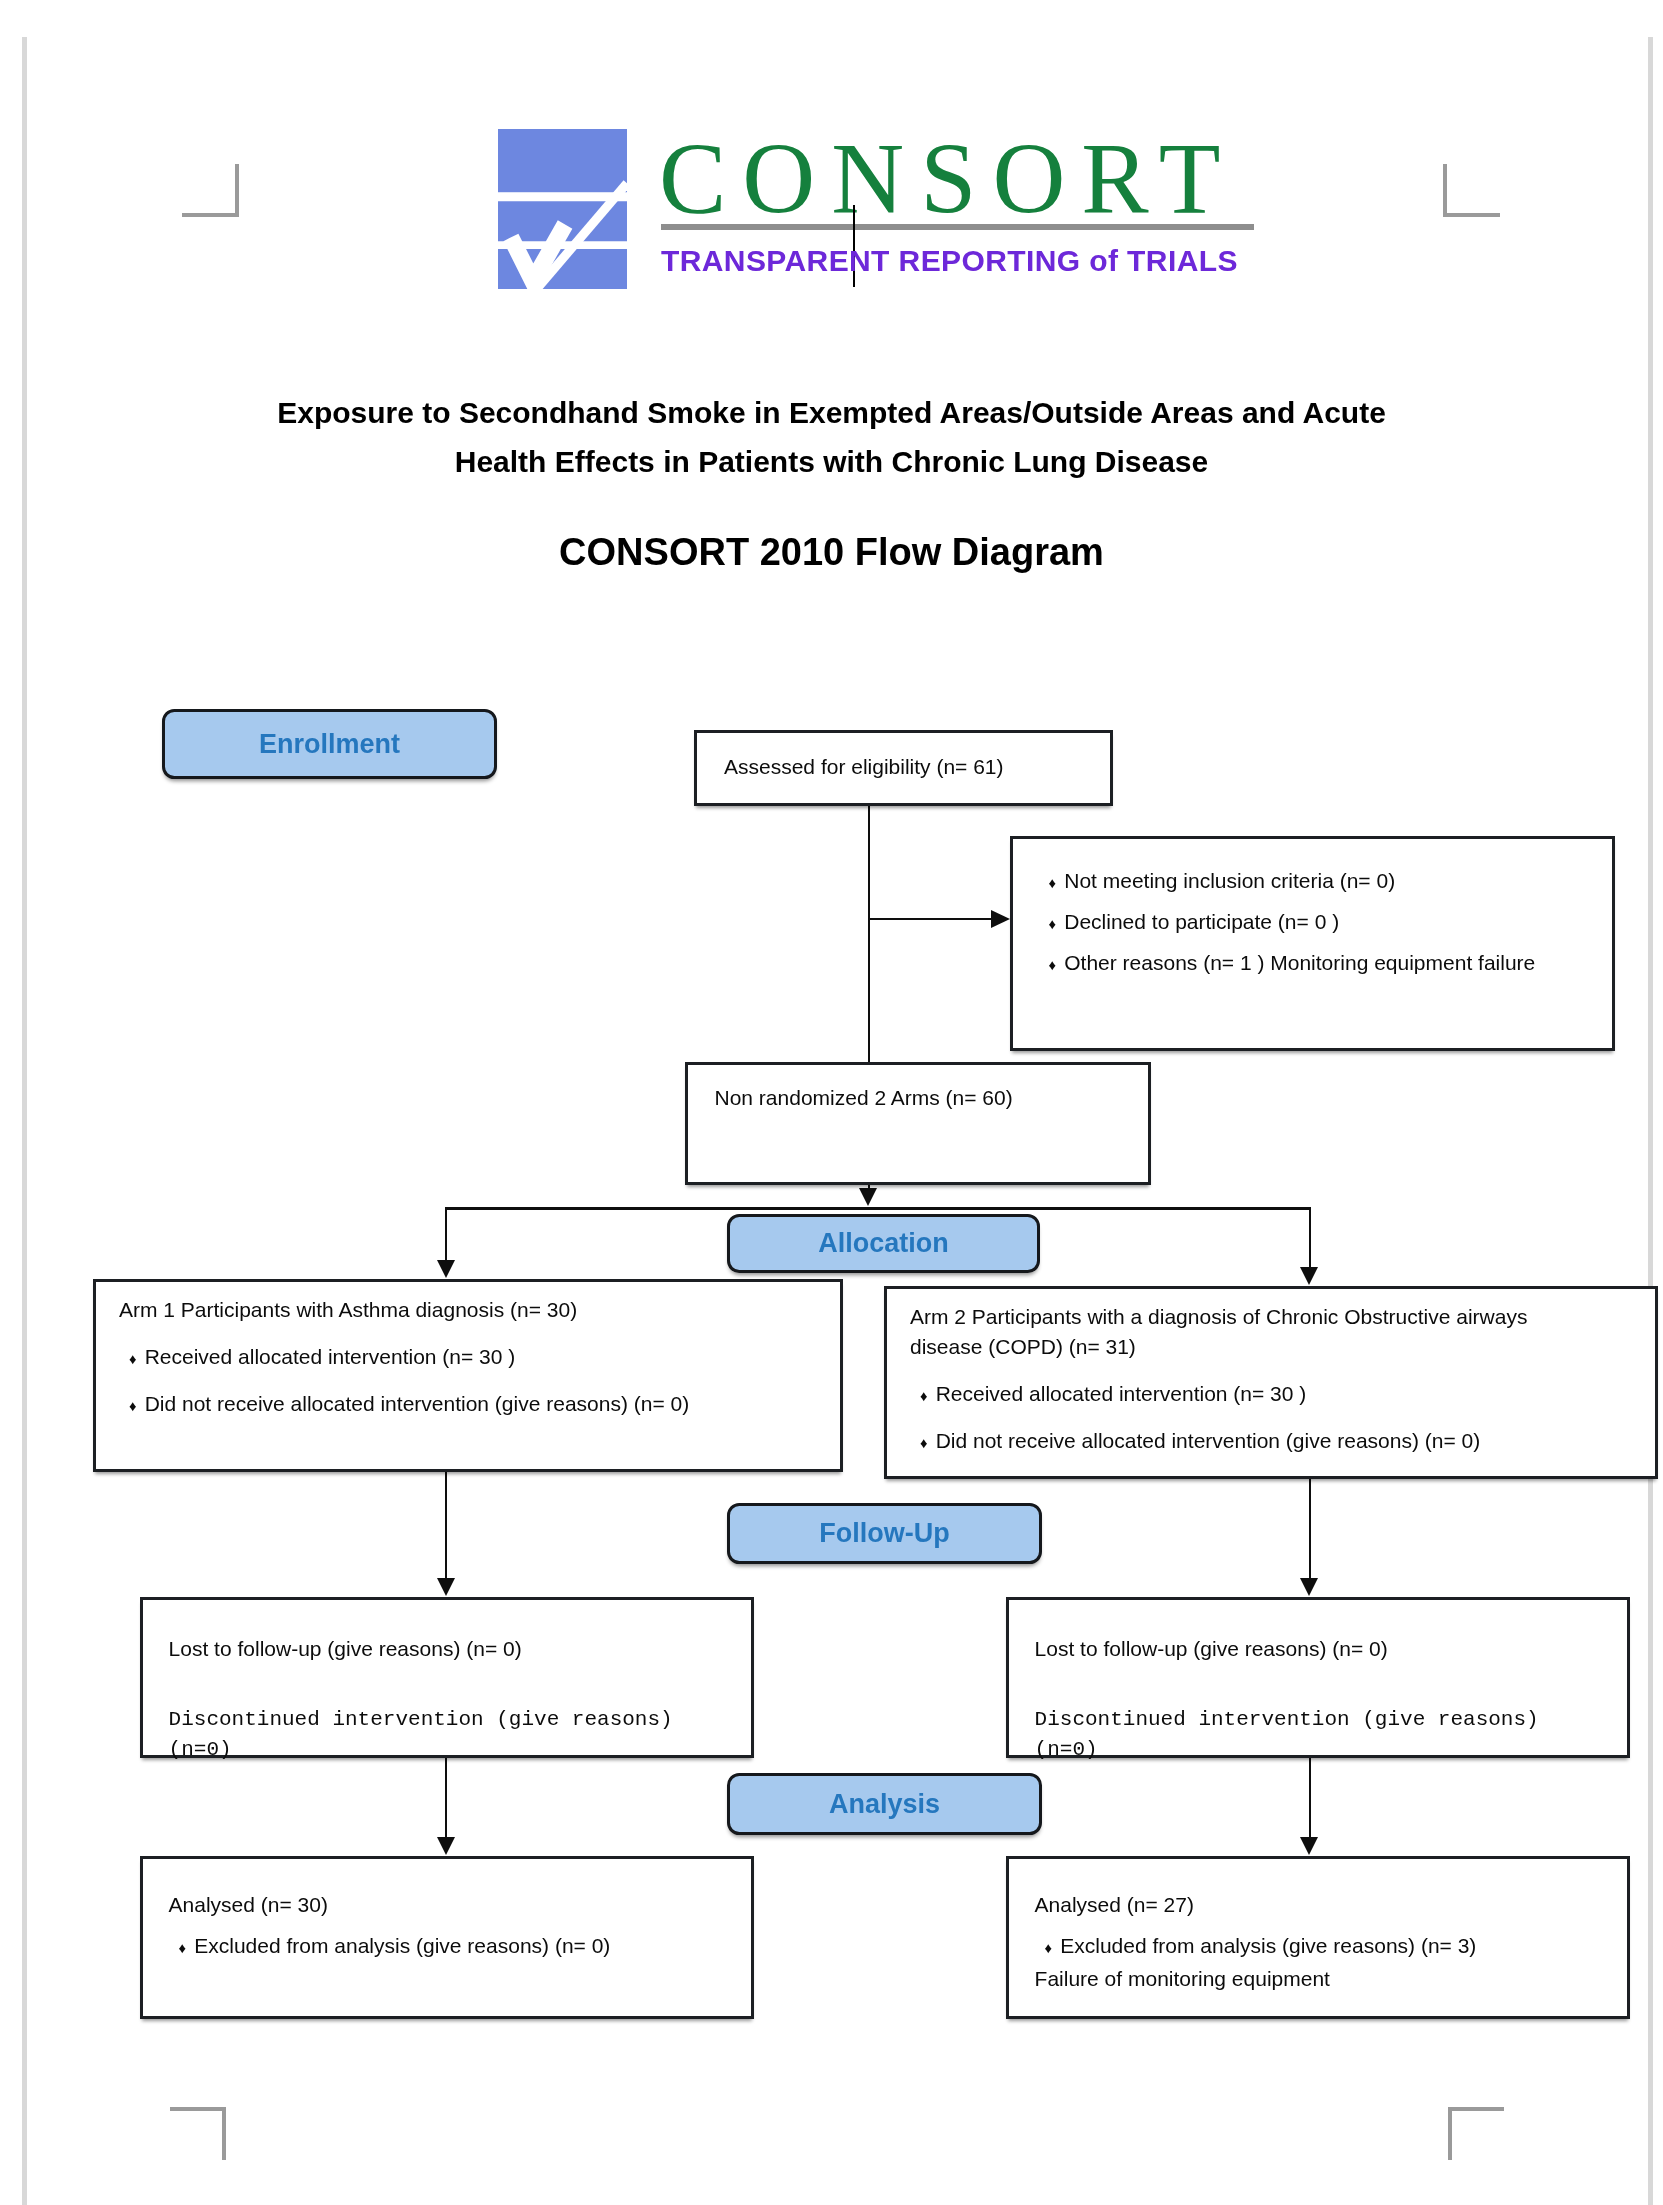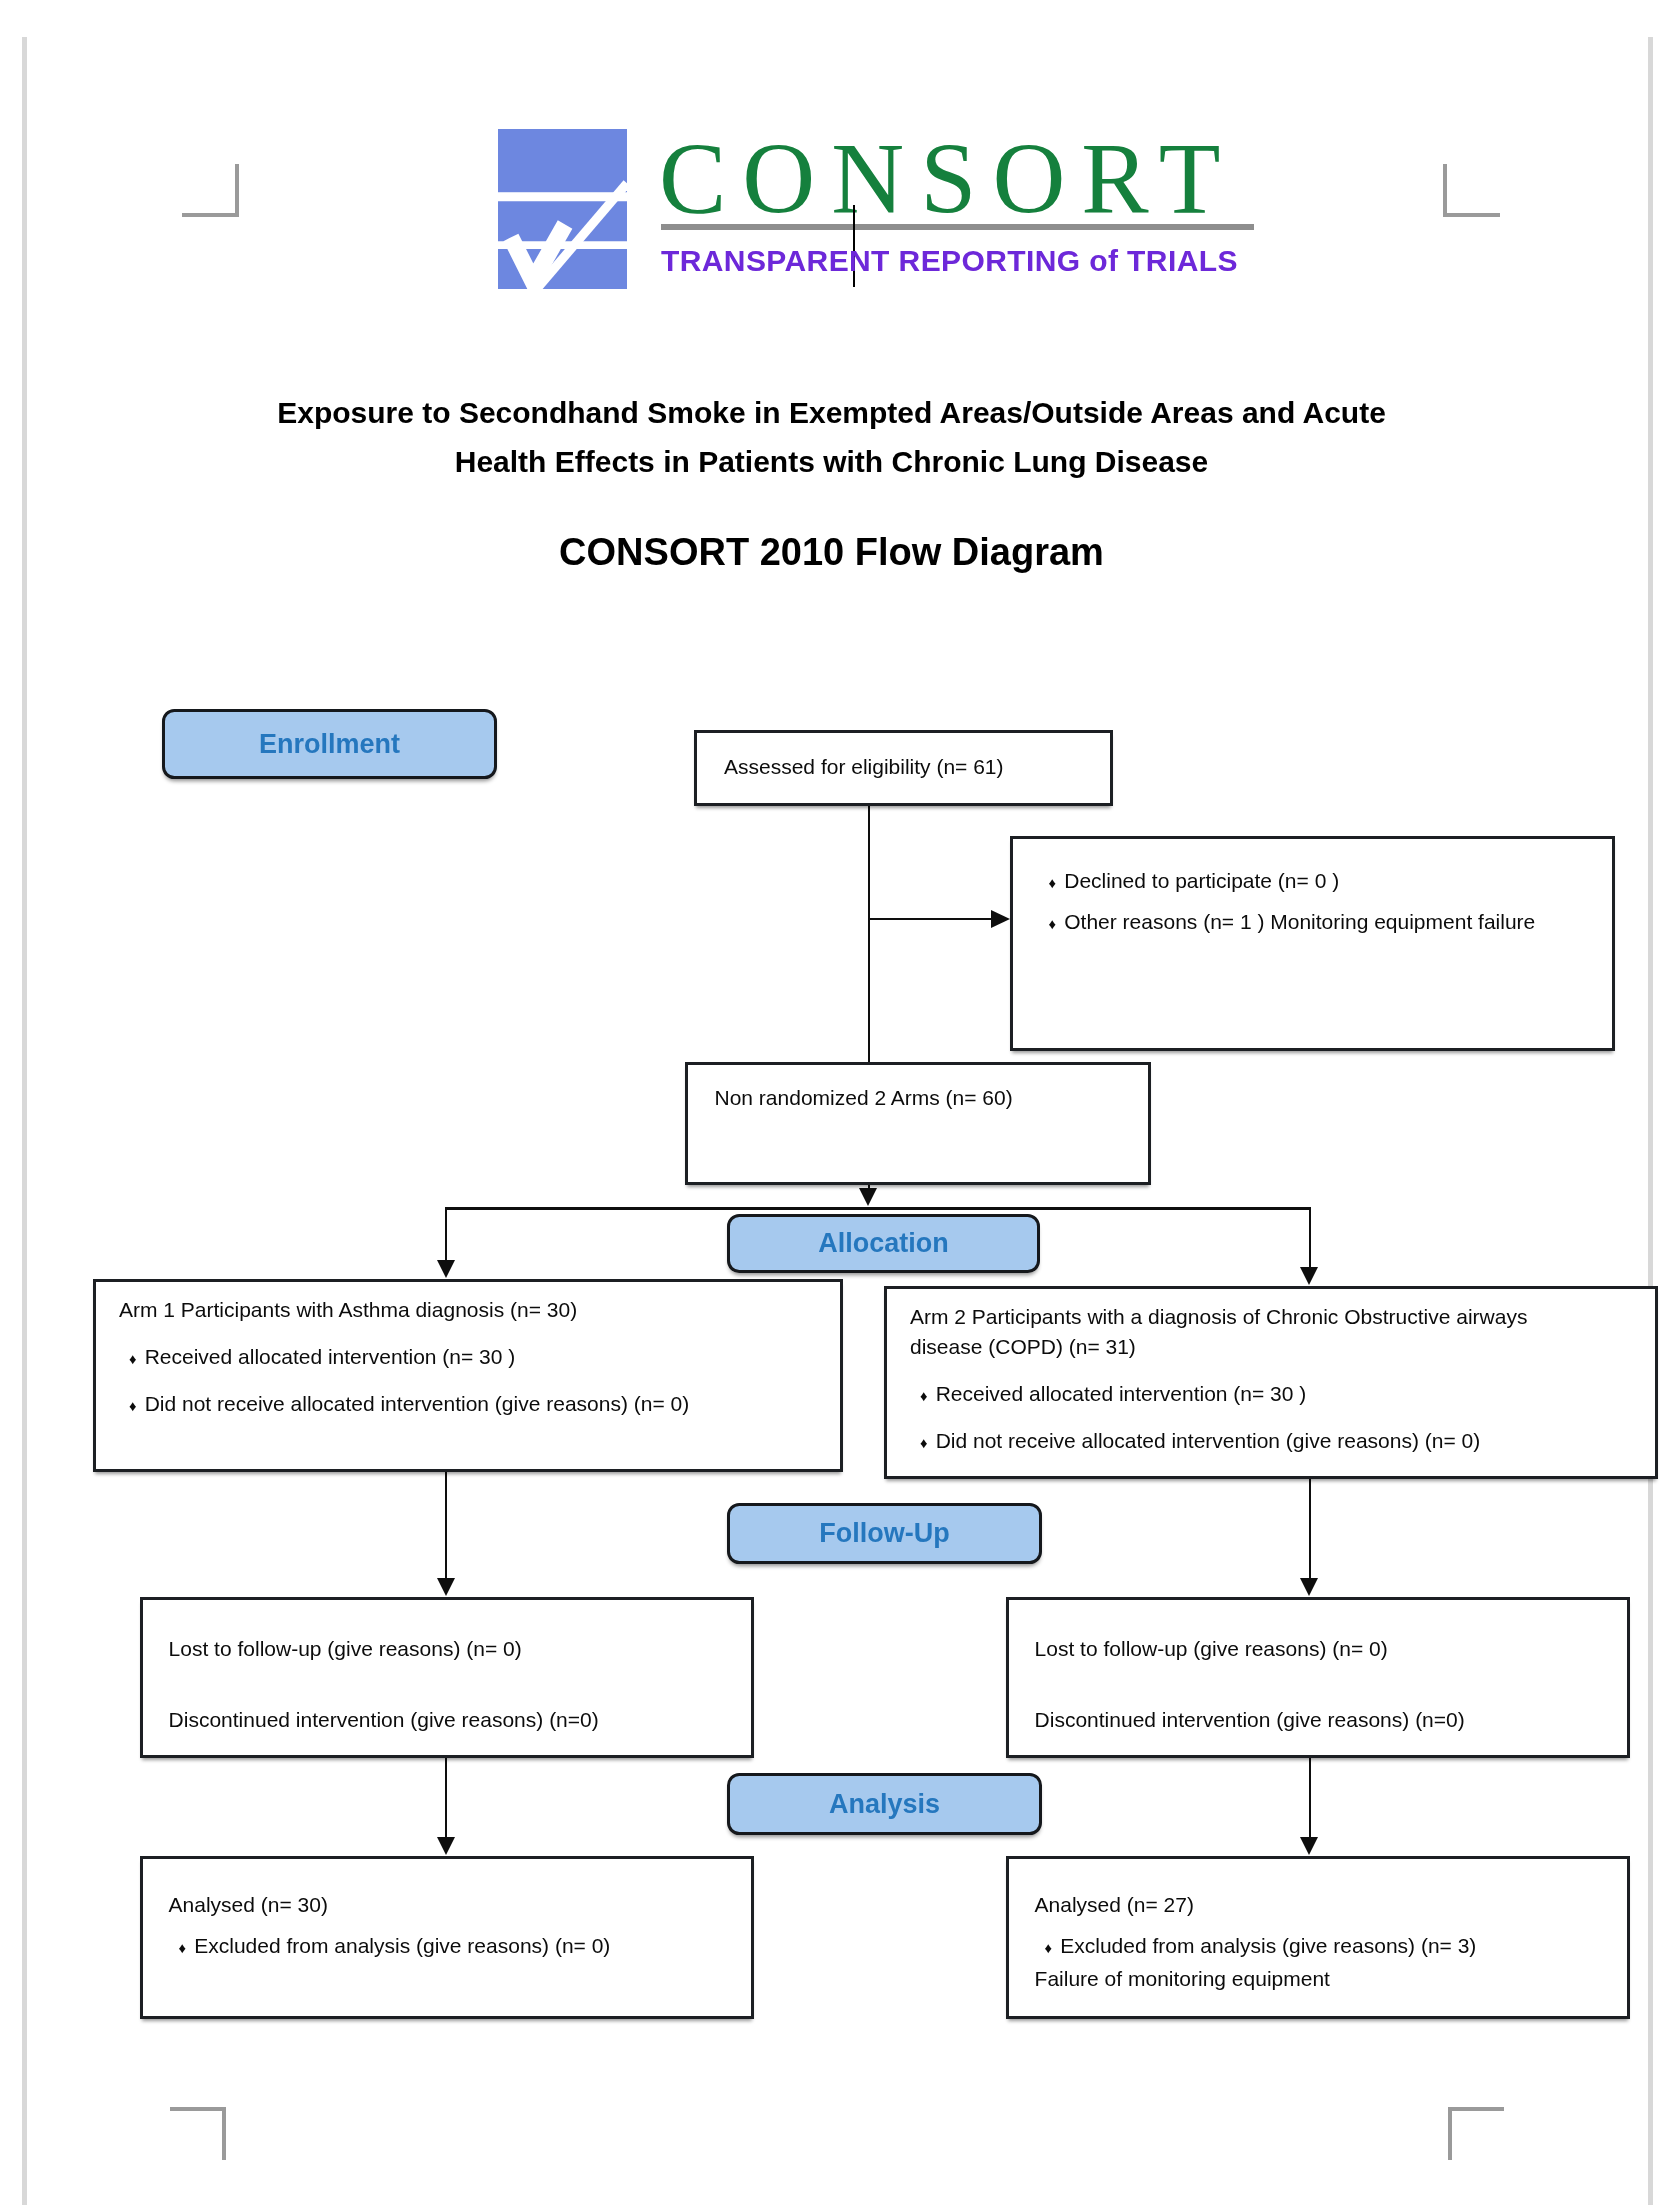--- a/index.html
+++ b/index.html
@@ -60,21 +60,21 @@
   .bullets{list-style:none;margin:0;padding:0;}
   .bullets li{padding-left:39px;text-indent:-29px;margin-top:14px;}
   .bullets li::before{content:"\2666\00a0\00a0";font-size:0.70em;}
   #box-excluded .bullets{width:520px;}
   #box-excluded .bullets li{margin-top:11.5px;}
   #box-arm1 .bullets{width:587px;}
   #box-arm1 .bullets li{margin-top:17px;}
   #box-arm2 .arm-title{width:662px;}
   #box-arm2 .bullets{width:662px;}
   #box-arm2 .bullets li{margin-top:17px;}
-  .fu-line2{margin-top:41px;}
+  .fu-line2{margin-top:41px;font-family:Liberation Mono, monospace;}
   .an-note{margin-top:2.6px;}
   #box-an-left .bullets li,#box-an-right .bullets li{margin-top:11.5px;}
 
   
   .vline{position:absolute;width:2.2px;background:#0e0e0e;}
   .hline{position:absolute;height:2.2px;background:#0e0e0e;}
   .arr-down{position:absolute;width:0;height:0;border-left:9.7px solid transparent;
             border-right:9.7px solid transparent;border-top:18.5px solid #0e0e0e;}
   .arr-right{position:absolute;width:0;height:0;border-top:9.3px solid transparent;
              border-bottom:9.3px solid transparent;border-left:19.4px solid #0e0e0e;}
@@ -157,20 +157,21 @@
   <div class="arr-down" id="arr-an-l"></div>
   <div class="vline" id="v-an-r"></div>
   <div class="arr-down" id="arr-an-r"></div>
 
   <div class="fbox" id="box-assessed">
     <div>Assessed for eligibility (n= 61)</div>
   </div>
 
   <div class="fbox" id="box-excluded">
     <ul class="bullets">
+      <li>Not meeting inclusion criteria (n= 0)</li>
       <li>Declined to participate (n= 0 )</li>
       <li>Other reasons (n= 1 ) Monitoring equipment failure</li>
     </ul>
   </div>
 
   <div class="fbox" id="box-nonrandom">
     <div>Non randomized 2 Arms (n= 60)</div>
   </div>
 
   <div class="fbox" id="box-arm1">

